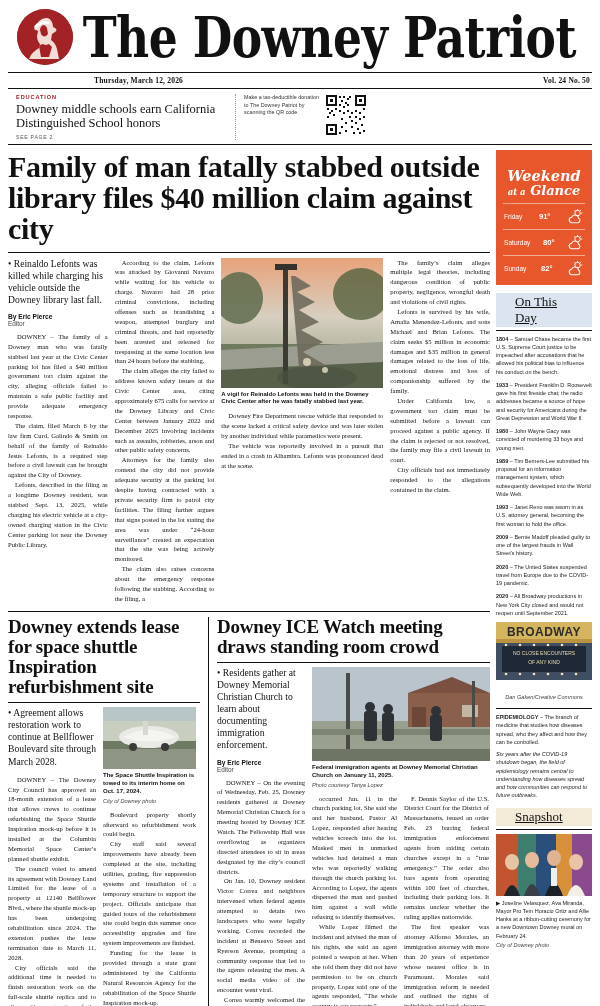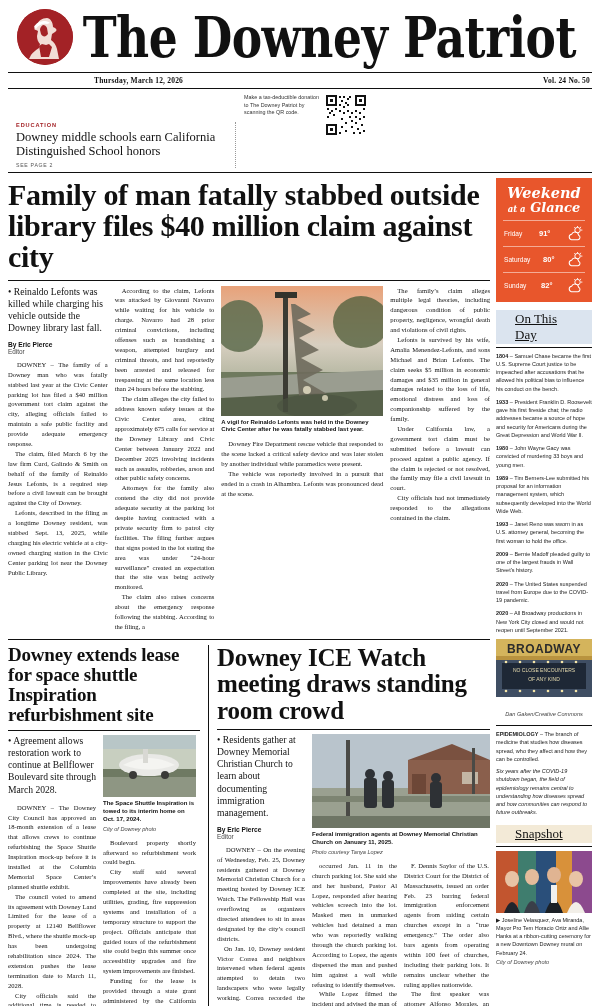--- a/index.html
+++ b/index.html
@@ -31,21 +31,21 @@
   }
   .mast-rule { border-top: 1.5px solid #111; margin-top: 4px; }
   .mast-meta { display: flex; justify-content: space-between; font-size: 7.5px; font-weight: 700;
     padding: 3px 2px 3px 2px; letter-spacing: .2px; }
   .mast-meta .left { margin-left: 84px; }
   .mast-rule2 { border-top: 1.5px solid #111; }
 
   
   .teasers { display: flex; align-items: stretch; padding: 5px 0 4px 0; }
   .teaser { padding: 0 8px; }
-  .teaser.t1 { width: 228px; border-right: 1px dotted #999; margin-top: 28px; }
+  .teaser.t1 { width: 228px; border-right: 1px dotted #999; }
   .teaser.t2 { width: 222px; border-right: 1px dotted #999; }
   .teaser.t3 { width: 134px; display: flex; gap: 5px; align-items: flex-start; padding-right: 0; }
   .kicker { font-family: "Liberation Sans", sans-serif; font-size: 5.6px; font-weight: 700;
     color: #a32226; letter-spacing: .9px; margin-bottom: 2px; }
   .teaser-head { font-size: 12.5px; line-height: 1.12; font-weight: 400; }
   .see-page { font-family: "Liberation Sans", sans-serif; font-size: 5.2px; letter-spacing: .7px;
     color: #555; margin-top: 4px; }
   .qr-text { font-family: "Liberation Sans", sans-serif; font-size: 5.4px; line-height: 1.42; color: #333; width: 76px; }
   .qr { width: 42px; height: 42px; flex: 0 0 auto; }
   .teaser-rule { border-top: 1.5px solid #111; }
@@ -73,30 +73,30 @@
   .credit { font-family: "Liberation Sans", sans-serif; font-size: 5.6px; font-style: italic;
     color: #444; margin-top: 2px; }
 
   .sec-rule { border-top: 1.5px solid #111; margin: 7px 0 5px 0; }
 
   
   .two-stories { display: flex; gap: 8px; }
   .story-a { width: 192px; }
   .story-b { width: 282px; border-left: 1px solid #111; padding-left: 8px; }
   .sub-head { font-size: 19px; line-height: 1.06; letter-spacing: -0.2px; }
-  .sub-head.b { font-size: 25px; }
+  .sub-head.b { font-size: 19px; }
   .thin-rule { border-top: 1px solid #111; margin: 5px 0 4px 0; }
 
   .cols2 { display: flex; gap: 7px; }
   .c96 { width: 93px; }
   .c90 { width: 88px; }
   .c136 { width: 136px; }
 
   
-  .weather { background: #e8562c; color: #fff; padding: 7px 7px 4px 7px; }
+  .weather { background: #e8562c; color: #fff; padding: 18px 7px 4px 7px; }
   .weather-title { font-family: "DejaVu Serif", serif; font-style: italic; font-weight: 700;
     text-align: center; line-height: 1.08; }
   .weather-title .l1 { font-size: 14.5px; display: block; }
   .weather-title .l2 { font-size: 13px; display: block; }
   .weather-title .small { font-size: 8.5px; }
   .wrow { display: flex; align-items: center; justify-content: space-between;
     border-top: 1px solid rgba(255,255,255,.5); padding: 5px 1px; }
   .wday { font-family: "Liberation Sans", sans-serif; font-size: 6.6px; }
   .wtemp { font-family: "Liberation Sans", sans-serif; font-size: 7.6px; font-weight: 700; }
   .wicon { width: 17px; height: 15px; }
@@ -307,21 +307,21 @@
               <p class="body">The Inspiration replica, built in Downey and long displayed outdoors near the Columbia Memorial Space Center, is being restored as part of a broader expansion project that will eventually house the shuttle inside a new exhibit and education facility.</p>
             </div>
           </div>
         </div>
 
         <div class="story-b">
           <h2 class="sub-head b">Downey ICE Watch meeting draws standing room crowd</h2>
           <div class="thin-rule"></div>
           <div class="cols2">
             <div class="c90">
-              <div class="dek">• Residents gather at Downey Memorial Christian Church to learn about documenting immigration management.</div>
+              <div class="dek">• Residents gather at Downey Memorial Christian Church to learn about documenting immigration enforcement.</div>
               <div class="byline">By Eric Pierce</div>
               <div class="byline-sub">Editor</div>
               <p class="body first">DOWNEY – On the evening of Wednesday, Feb. 25, Downey residents gathered at Downey Memorial Christian Church for a meeting hosted by Downey ICE Watch. The Fellowship Hall was overflowing as organizers directed attendees to sit in areas designated by the city’s council districts.</p>
               <p class="body">On Jan. 10, Downey resident Victor Correa and neighbors intervened when federal agents attempted to detain two landscapers who were legally working. Correa recorded the incident at Beneavo Street and Ryerson Avenue, prompting a community response that led to the agents releasing the men. A social media video of the encounter went viral.</p>
               <p class="body">Correa warmly welcomed the audience to the Downey ICE Watch meeting and explained why he felt it was necessary to speak out at that moment.</p>
               <p class="body">Correa and his family have taken a leadership role in organizing Downey ICE Watch. The effort is not a formal organization and has no budget, but rather operates as a community-based response and alert system intended to inform residents about ICE activity.</p>
 
             </div>
             <div class="c136" style="width:178px;">
               <div class="photo" style="height:94px;">

